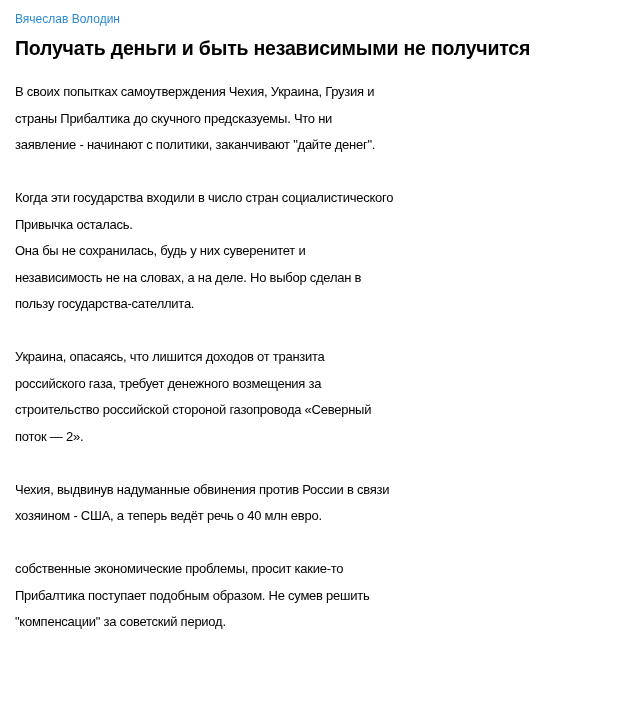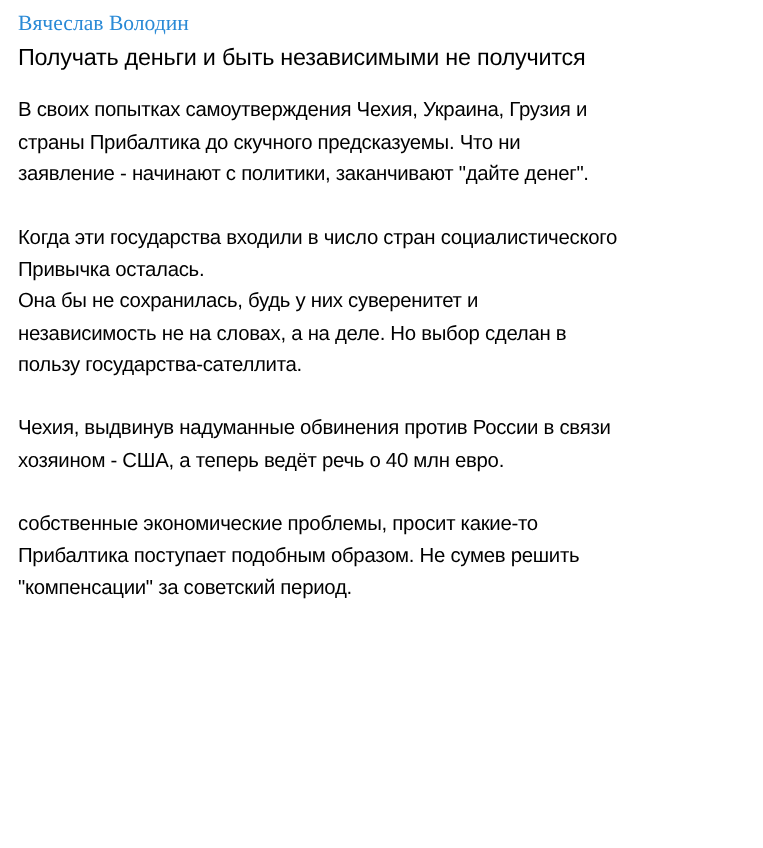--- a/index.html
+++ b/index.html
@@ -1,21 +1,21 @@
 <!DOCTYPE html>
 <html><head>
   <meta charset="utf-8">
   <style>
     html, body { margin: 0; padding: 0; background: #ffffff; }
     body { width: 636px; height: 707px; overflow: hidden; position: relative; }
     .post { position: absolute; left: 15px; top: 7px; width: 612px;
       font-family: "Liberation Sans", sans-serif; color: #000000; }
-    .author { font-size: 18px; font-weight: normal; line-height: 24px; height: 25px; font-family: Liberation Serif, serif; }
-    .title { font-size: 19.5px; font-weight: normal; line-height: 26px; margin-top: 3px; letter-spacing: -0.2px; }
-    .body { margin-top: 18px; font-size: 17px; line-height: 26.5px; letter-spacing: -0.25px; }
+    .author { font-size: 12px; font-weight: normal; line-height: 24px; height: 25px; }
+    .title { font-size: 19.5px; font-weight: bold; line-height: 26px; margin-top: 3px; letter-spacing: -0.2px; }
+    .body { margin-top: 18px; font-size: 13px; line-height: 26.5px; letter-spacing: -0.25px; }
     .para { margin: 0 0 26.5px 0; }
     .line { display: block; white-space: nowrap; }
   </style>
 </head>
 <body>
 
 <div class="post">
   <div class="author" style="color: rgb(42, 138, 214);">Вячеслав Володин</div>
   <div class="title">Получать деньги и быть независимыми не получится</div>
   <div class="body">
@@ -25,20 +25,26 @@
       <span class="line">заявление - начинают с политики, заканчивают "дайте денег".</span>
     </p>
     <p class="para">
       <span class="line">Когда эти государства входили в число стран социалистического</span>
       <span class="line">Привычка осталась.</span>
       <span class="line">Она бы не сохранилась, будь у них суверенитет и</span>
       <span class="line">независимость не на словах, а на деле. Но выбор сделан в</span>
       <span class="line">пользу государства-сателлита.</span>
     </p>
     <p class="para">
+      <span class="line">Украина, опасаясь, что лишится доходов от транзита</span>
+      <span class="line">российского газа, требует денежного возмещения за</span>
+      <span class="line">строительство российской стороной газопровода «Северный</span>
+      <span class="line">поток — 2».</span>
+    </p>
+    <p class="para">
       <span class="line">Чехия, выдвинув надуманные обвинения против России в связи</span>
       <span class="line">хозяином - США, а теперь ведёт речь о 40 млн евро.</span>
     </p>
     <p class="para">
       <span class="line">собственные экономические проблемы, просит какие-то</span>
       <span class="line">Прибалтика поступает подобным образом. Не сумев решить</span>
       <span class="line">"компенсации" за советский период.</span>
     </p>
   </div>
 </div>

